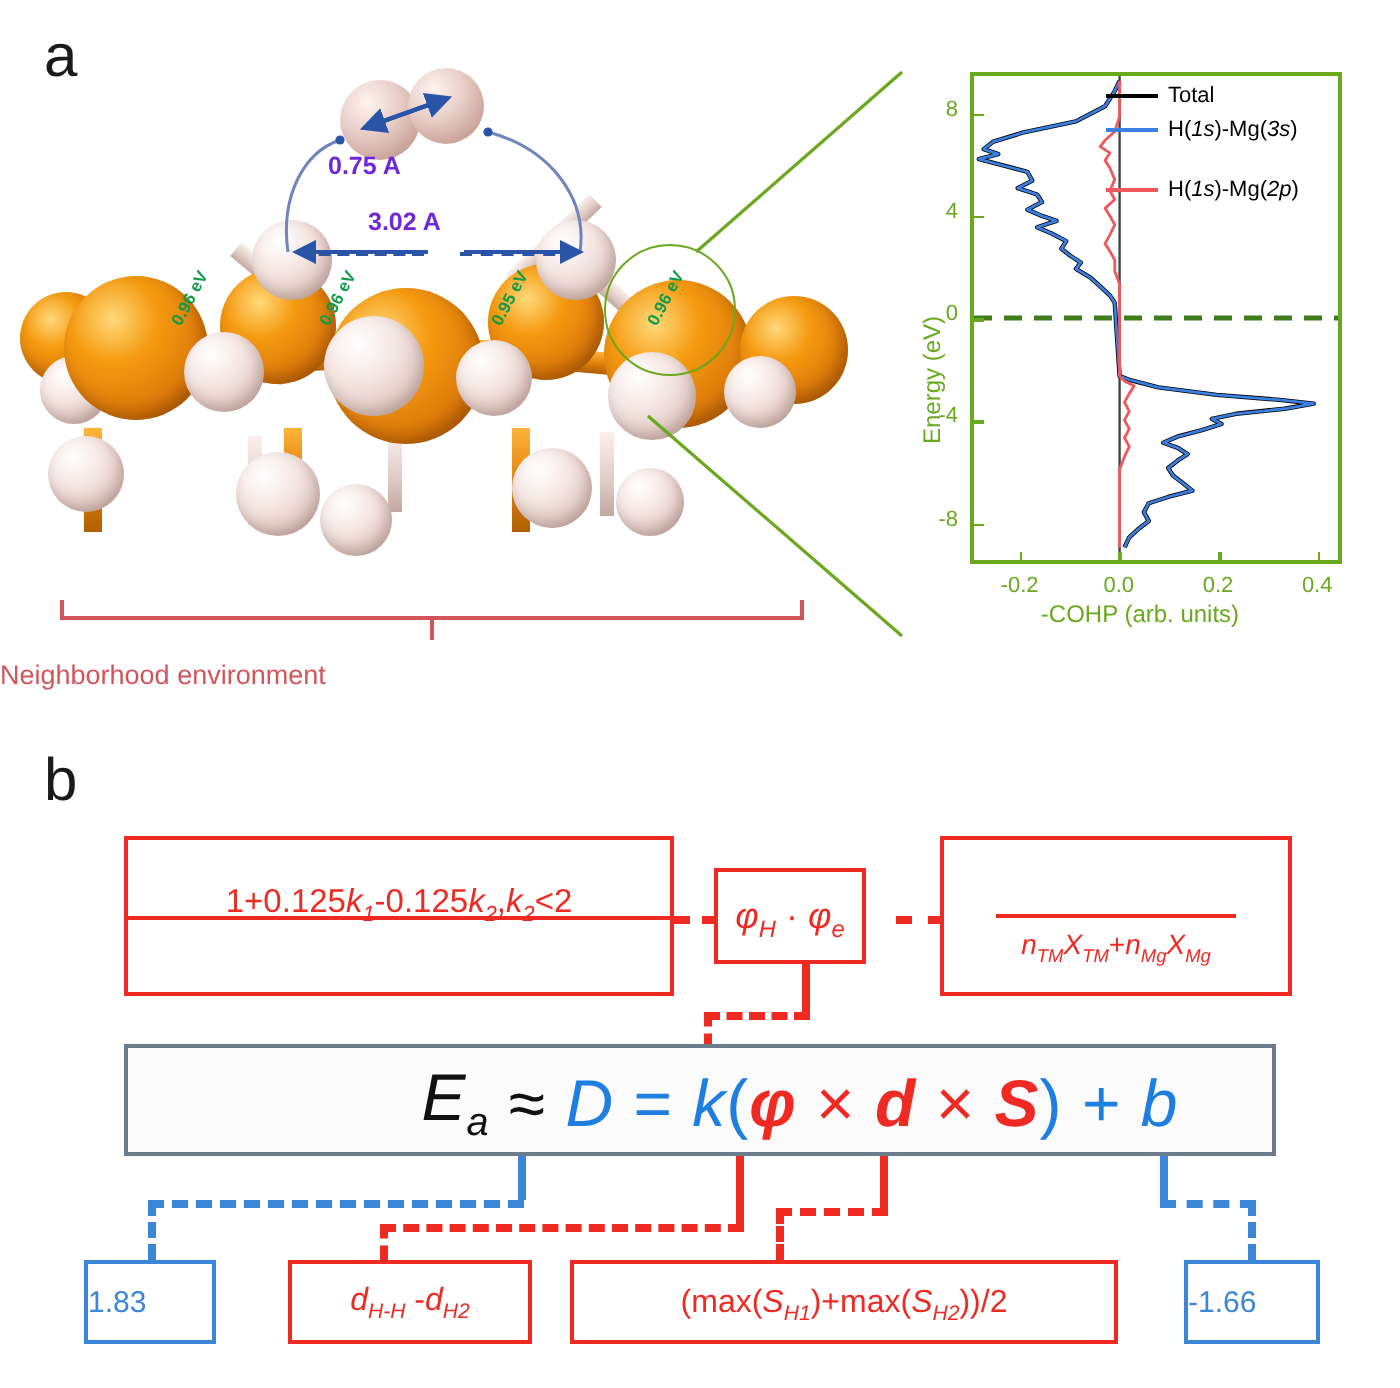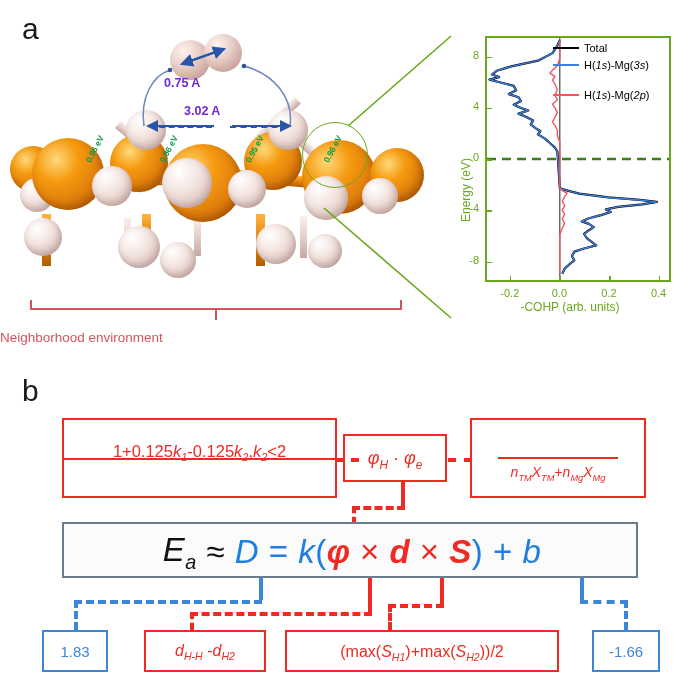--- a/index.html
+++ b/index.html
@@ -72,28 +72,28 @@
   .c-red-dash-h{height:0;border-top:4px dashed #ee2a23;}
   .c-red-dash-v{width:0;border-left:4px dashed #ee2a23;}
   .c-blue-dash-h{height:0;border-top:4px dashed #3c86d8;}
   .c-blue-dash-v{width:0;border-left:4px dashed #3c86d8;}
   .c-red-v{width:4px;background:#ee2a23;}
   .c-blue-v{width:4px;background:#3c86d8;}
 
   #main-eq{position:absolute;left:62px;top:150px;width:576px;height:56px;}
   #main-eq-text{position:absolute;left:0;top:0;width:576px;height:56px;
                 display:flex;align-items:center;justify-content:center;
-                font-size:33px;white-space:nowrap;letter-spacing:.5px;}
+                font-size:33px;white-space:nowrap;letter-spacing:.5px;padding-left:48px;}
   .eq-black{color:#111;font-style:italic;}
   .eq-blue{color:#1f7fe0;font-style:italic;}
   .eq-red{color:#ee2a23;font-style:italic;font-weight:bold;}
   .eq-blue-n{color:#1f7fe0;font-style:normal;}
   #main-eq-text sub{font-size:.6em;font-style:italic;}
 
-  .valbox-txt{font-size:15px;color:#3c86d8;text-align:center;width:100%;}
+  .valbox-txt{font-size:15px;color:#3c86d8;width:100%;}
 </style>
 </head>
 <body>
 
 <div id="panel-a">
 
   <div class="panel-label" style="left:22px;top:14px;">a</div>
 
   <div id="struct">
 
@@ -244,21 +244,21 @@
 
   <div class="panel-label" style="left:22px;top:4px;">b</div>
 
   <div class="rbox" style="left:62px;top:46px;width:275px;height:80px;">
     <div class="fml" style="position:absolute;left:0;top:9px;width:100%;margin-top:13px;">
       1+0.125<i>k</i><sub>1</sub>-0.125<i>k</i><sub>2</sub>,<i>k</i><sub>2</sub>&lt;2
     </div>
     <div class="divider" style="left:0;top:38px;width:271px;"></div>
   </div>
 
-  <div class="rbox" style="left:343px;top:62px;width:104px;height:48px;">
+  <div class="rbox" style="left:357px;top:62px;width:76px;height:48px;">
     <div class="fml" style="position:absolute;left:0;top:12px;width:100%;font-size:18px;">
       <i>φ</i><sub>H</sub> · <i>φ</i><sub>e</sub>
     </div>
   </div>
 
   <div class="rbox" style="left:470px;top:46px;width:176px;height:80px;">
     <div class="divider" style="left:26px;top:37px;width:120px;height:2px;"></div>
     <div class="fml" style="position:absolute;left:0;top:44px;width:100%;font-size:14px;">
       <i>n</i><sub>TM</sub><i>X</i><sub>TM</sub>+<i>n</i><sub>Mg</sub><i>X</i><sub>Mg</sub>
     </div>

